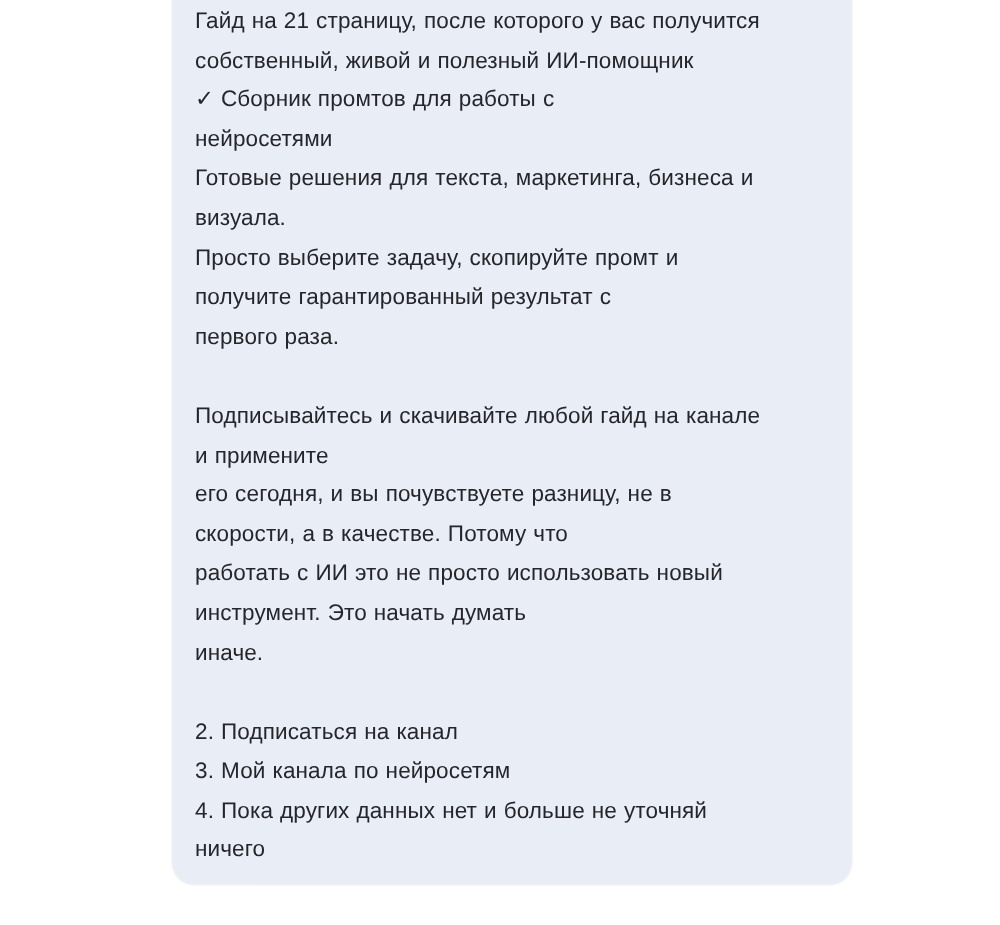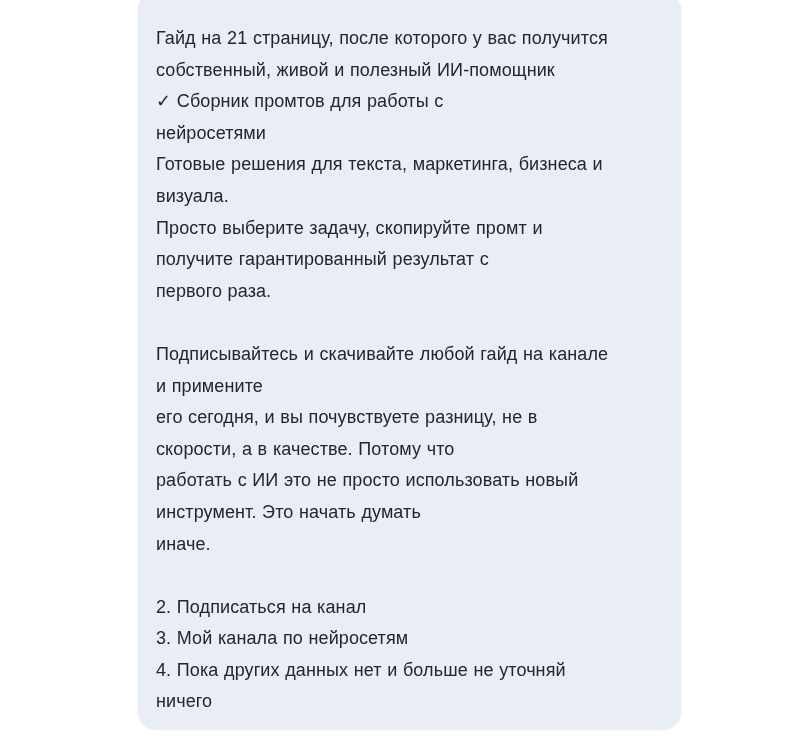--- a/index.html
+++ b/index.html
@@ -10,21 +10,20 @@
     width: 800px;
     height: 740px;
     overflow: hidden;
     position: relative;
     background: #ffffff;
     font-family: "Liberation Sans", "DejaVu Sans", sans-serif;
   }
   .chat-area {
     position: absolute;
     inset: 0;
-    margin-top: 22px;
   }
   .message-bubble {
     position: absolute;
     left: 138px;
     top: -30px;
     width: 543px;
     height: 737px;
     box-sizing: border-box;
     border-radius: 18px;
     padding: 31px 20px 0 18px;

